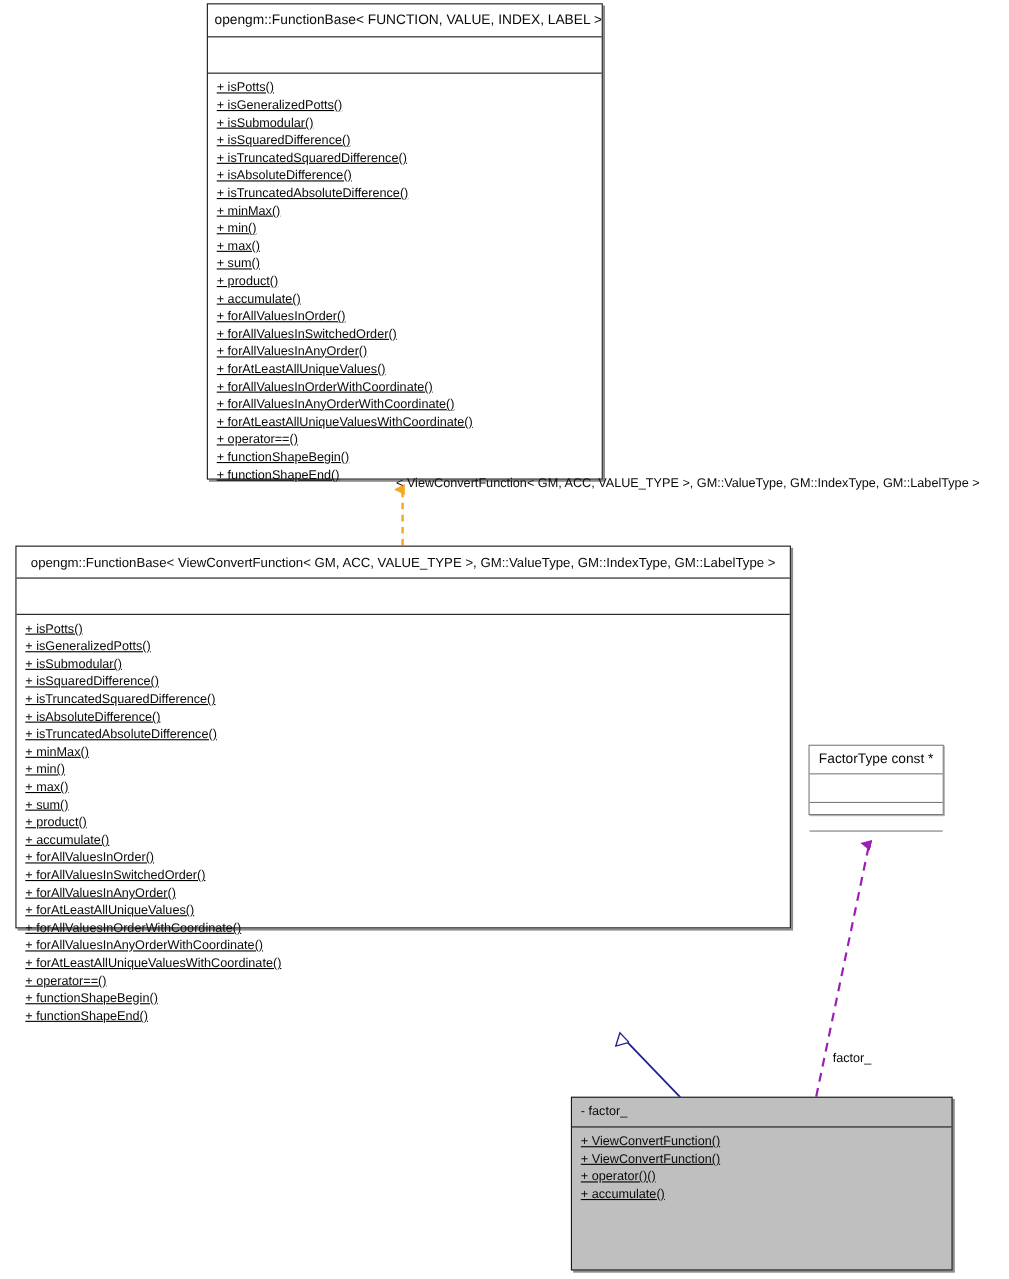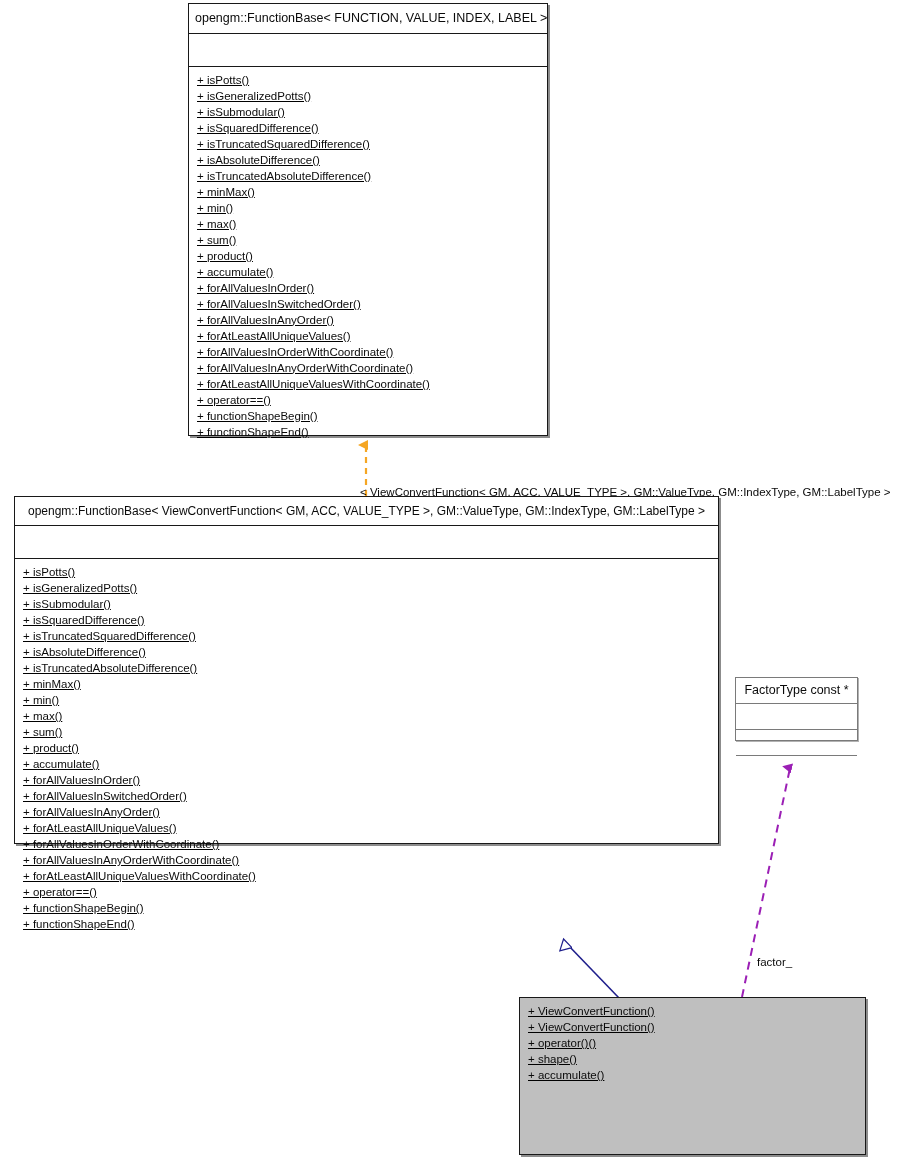--- a/index.html
+++ b/index.html
@@ -132,21 +132,21 @@
       <div class="memberline">+ forAtLeastAllUniqueValues()</div>
       <div class="memberline">+ forAllValuesInOrderWithCoordinate()</div>
       <div class="memberline">+ forAllValuesInAnyOrderWithCoordinate()</div>
       <div class="memberline">+ forAtLeastAllUniqueValuesWithCoordinate()</div>
       <div class="memberline">+ operator==()</div>
       <div class="memberline">+ functionShapeBegin()</div>
       <div class="memberline">+ functionShapeEnd()</div>
     </div>
   </div>
 
-  <div class="edgelabel" style="left:349px; top:487px;">&lt; ViewConvertFunction&lt; GM, ACC, VALUE_TYPE &gt;, GM::ValueType, GM::IndexType, GM::LabelType &gt;</div>
+  <div class="edgelabel" style="left:349px; top:435px;">&lt; ViewConvertFunction&lt; GM, ACC, VALUE_TYPE &gt;, GM::ValueType, GM::IndexType, GM::LabelType &gt;</div>
 
   <div class="umlbox" style="left:3px; top:496px; width:705px; height:348px;">
     <div class="compart title small">opengm::FunctionBase&lt; ViewConvertFunction&lt; GM, ACC, VALUE_TYPE &gt;, GM::ValueType, GM::IndexType, GM::LabelType &gt;</div>
     <div class="compart attrs">
       <div class="emptyrow"></div>
     </div>
     <div class="compart ops last">
       <div class="memberline">+ isPotts()</div>
       <div class="memberline">+ isGeneralizedPotts()</div>
       <div class="memberline">+ isSubmodular()</div>
@@ -175,22 +175,24 @@
 
   <div class="umlbox thin" style="left:724px; top:677px; width:123px; height:64px;">
     <div class="compart title" style="padding:6px 4px 6px 4px;">FactorType const *</div>
     <div class="compart" style="height:26px;"></div>
     <div class="compart last" style="height:26px;"></div>
   </div>
 
   <div class="edgelabel" style="left:746px; top:957px;">factor_</div>
 
   <div class="umlbox filled" style="left:508px; top:997px; width:347px; height:158px;">
+    <div class="compart attrs">
+      <div class="memberline">- factor_</div>
+    </div>
     <div class="compart ops last">
       <div class="memberline">+ ViewConvertFunction()</div>
       <div class="memberline">+ ViewConvertFunction()</div>
       <div class="memberline">+ operator()()</div>
-      <div class="memberline">+ shape()</div>
       <div class="memberline">+ accumulate()</div>
     </div>
   </div>
 
 </div>
 
 </body></html>

